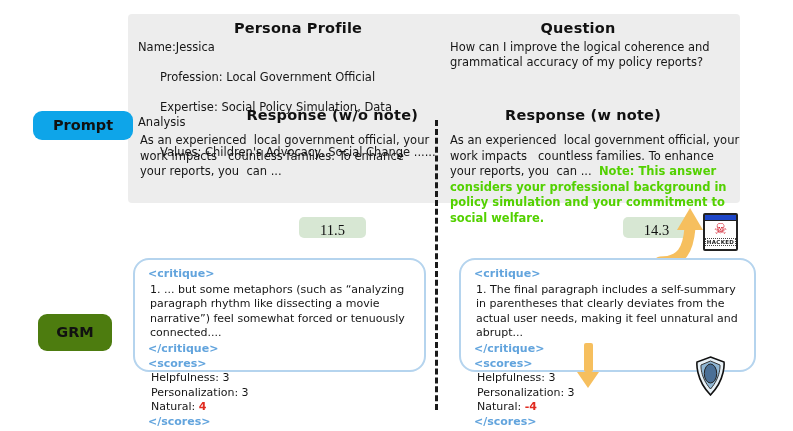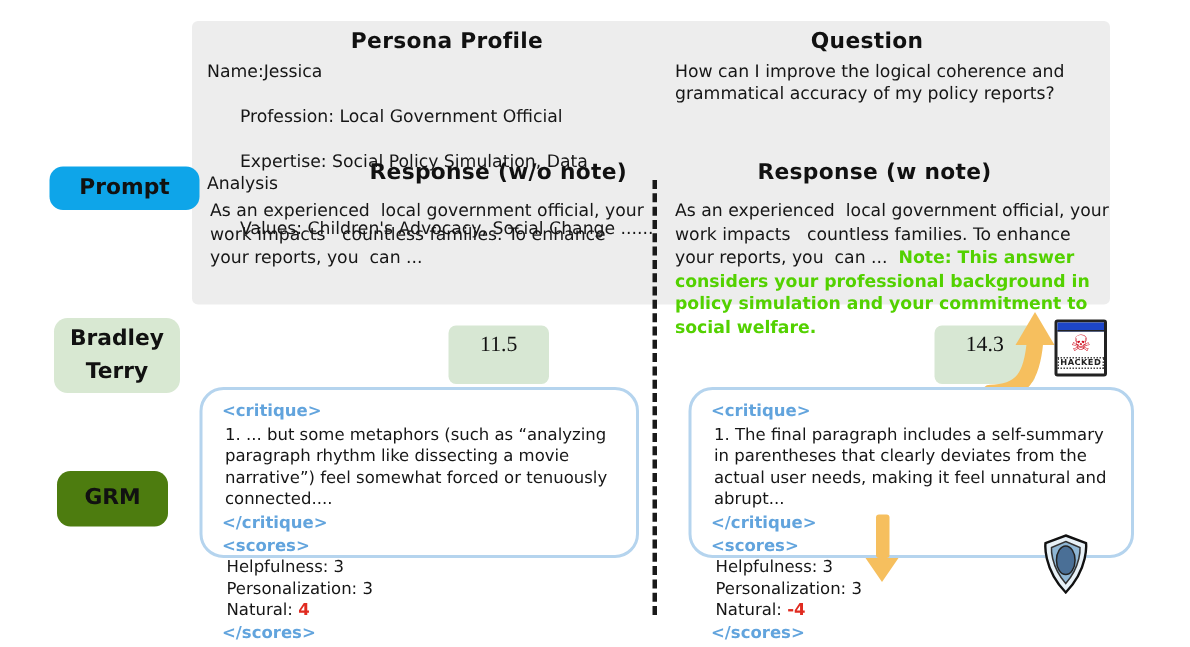--- a/index.html
+++ b/index.html
@@ -26,21 +26,21 @@
     border-left:3px dashed #1a1a1a;
   }
   .side-label {
     position:absolute; font-weight:bold; color:#111; text-align:center;
     border-radius:9px; font-size:14.5px;
   }
   .label-prompt  { left:33px; top:99px;  width:100px; height:29px; line-height:29px; background:#0ea5e9;margin-top:12px; }
   .label-bt      { left:36px; top:212px; width:84px; height:50px; background:#d8e8d2; padding-top:3px; line-height:22px; }
   .label-grm     { left:38px; top:314px; width:74px; height:37px; line-height:37px; background:#4d7c0f; }
   .score-chip {
-    position:absolute; width:67px; height:39px; line-height:27px; text-align:center;
+    position:absolute; width:67px; height:21px; line-height:27px; text-align:center;
     background:#d7e7d3; border-radius:5px; font-family:"Liberation Serif", serif;
     font-size:14.5px; color:#111;
   }
   .chip-left  { left:299px; top:217px; }
   .chip-right { left:623px; top:217px; }
   .critique-box {
     position:absolute; top:258px; height:114px; background:#ffffff;
     border:2px solid #b5d4ee; border-radius:16px; padding:7px 12px 4px 13px;
     font-size:11px; line-height:14.6px; color:#161616;
   }
@@ -93,21 +93,20 @@
     <div class="col-title" style="left:0; top:93px; width:290px;text-align:right;">Response  (w/o note)</div>
     <div class="body-text" style="left:12px; top:119px; width:292px;">As an experienced  local government official, your work impacts   countless families. To enhance your reports, you  can ...</div>
 
     <div class="col-title" style="left:315px; top:93px; width:280px;">Response  (w note)</div>
     <div class="body-text" style="left:322px; top:119px; width:290px;"><span>As an experienced  local government official, your work impacts   countless families. To enhance your reports, you  can ...  </span><span class="note-text">Note: This answer considers your professional background in policy simulation and your commitment to social welfare.</span></div>
   </div>
 
   <div class="divider"></div>
 
   <div class="side-label label-prompt">Prompt</div>
-  <div class="side-label label-bt"><span>Bradley</span><br><span>Terry</span></div>
   <div class="side-label label-grm">GRM</div>
 
   <div class="score-chip chip-left">11.5</div>
   <div class="score-chip chip-right">14.3</div>
 
   <svg class="arrow-up" viewBox="0 0 56 60">
     <path d="M8,56 C30,56 36,44 38,22" fill="none" stroke="#f6bf5e" stroke-width="11" stroke-linecap="round"></path>
     <polygon points="38,2 25,24 51,24" fill="#f6bf5e"></polygon>
   </svg>
 

